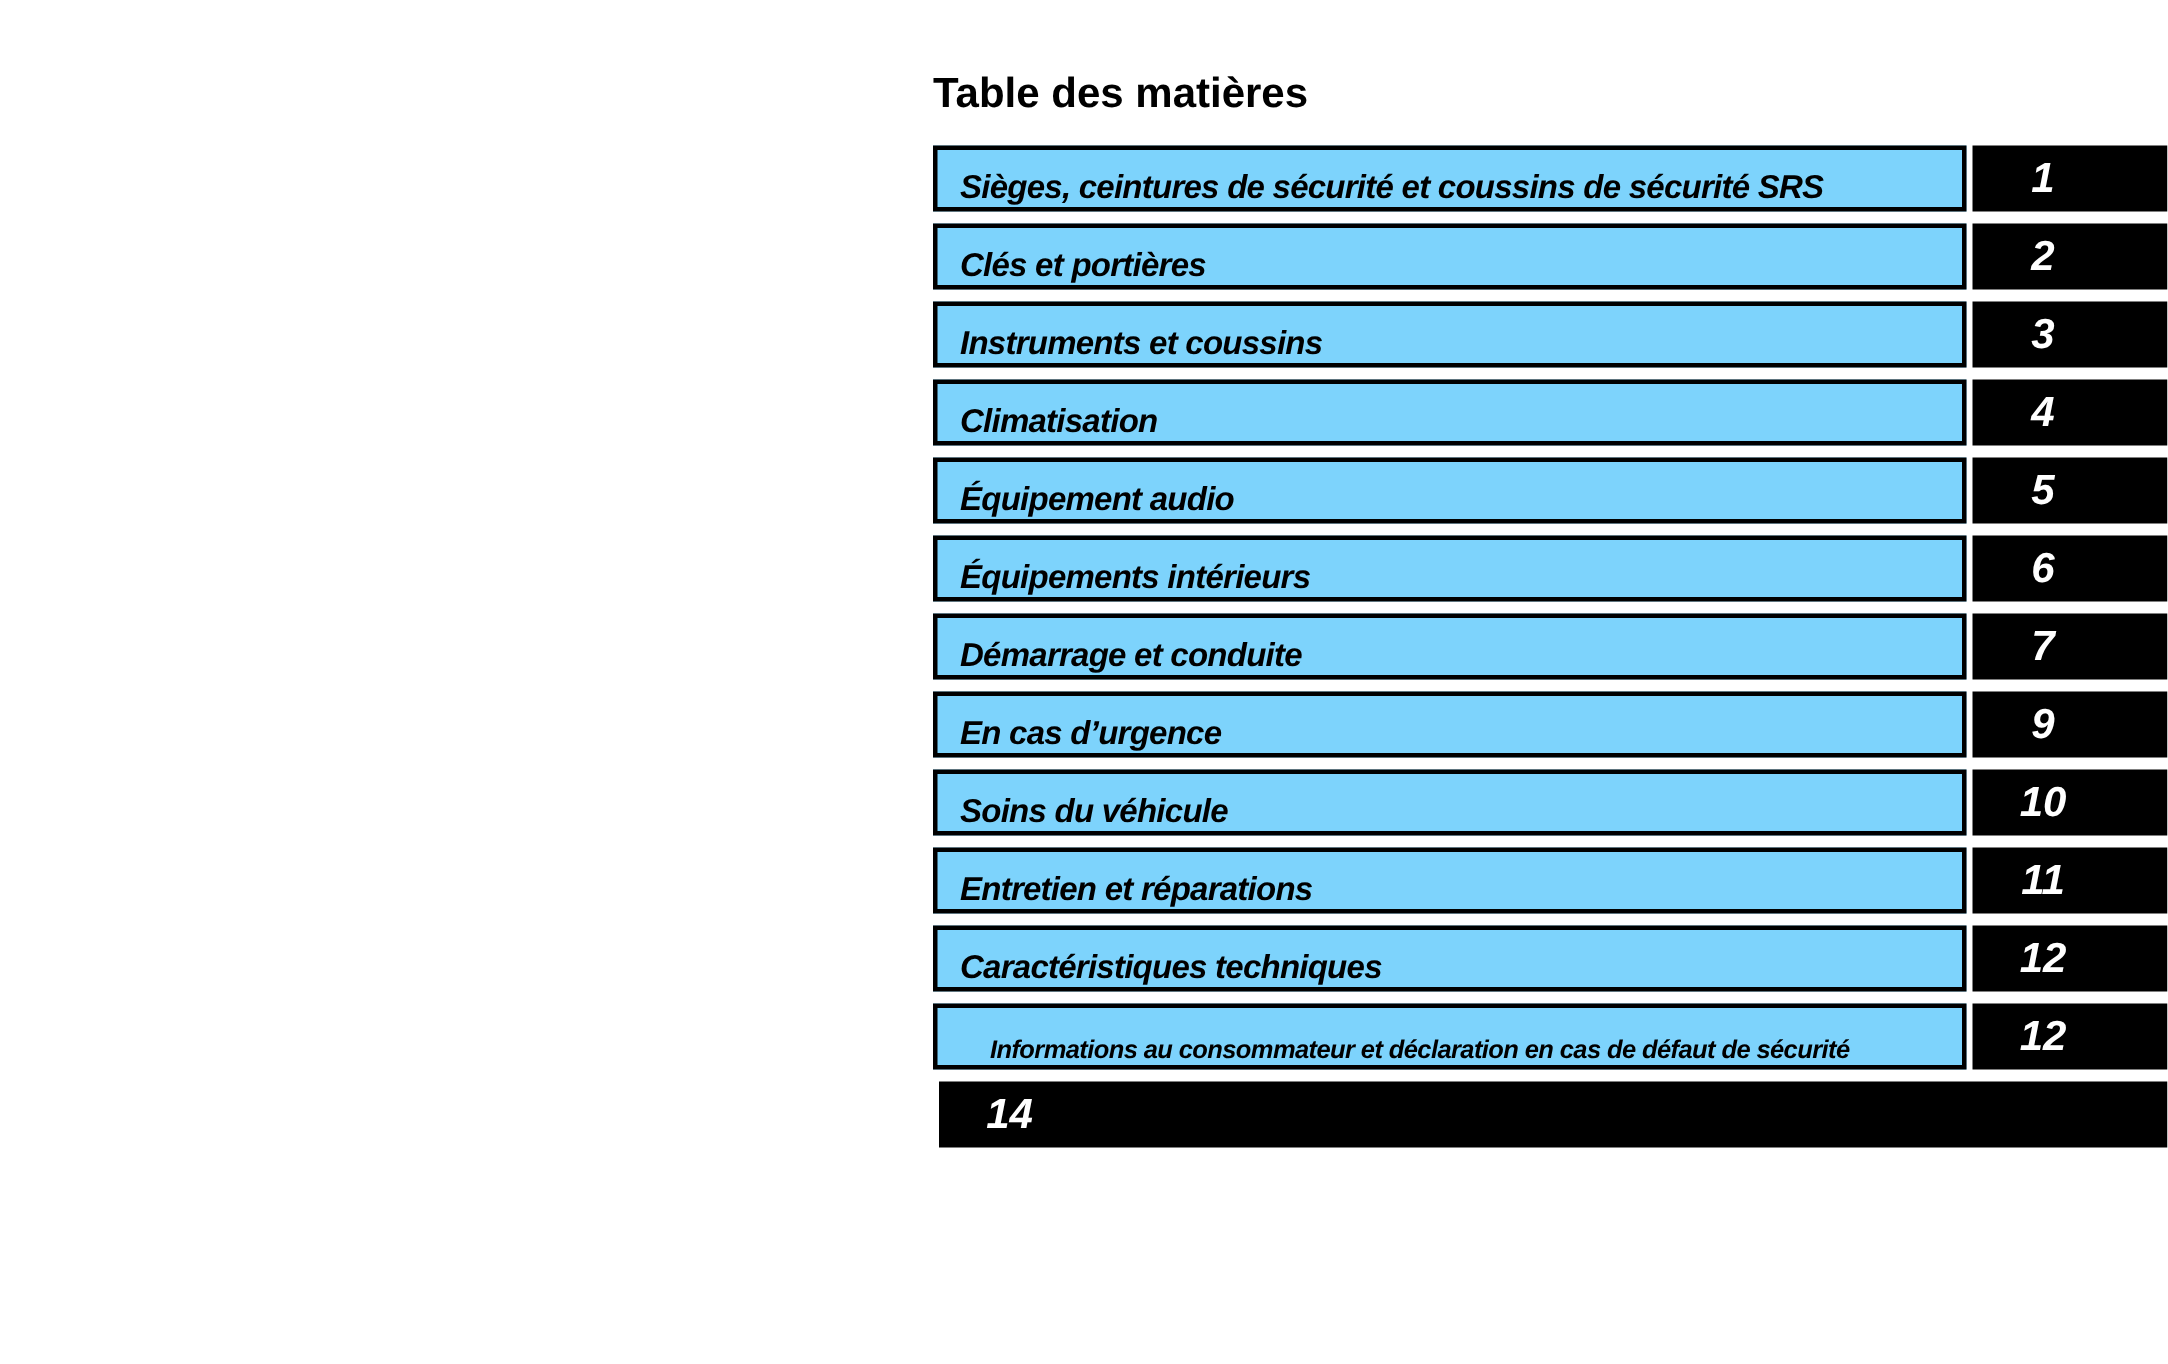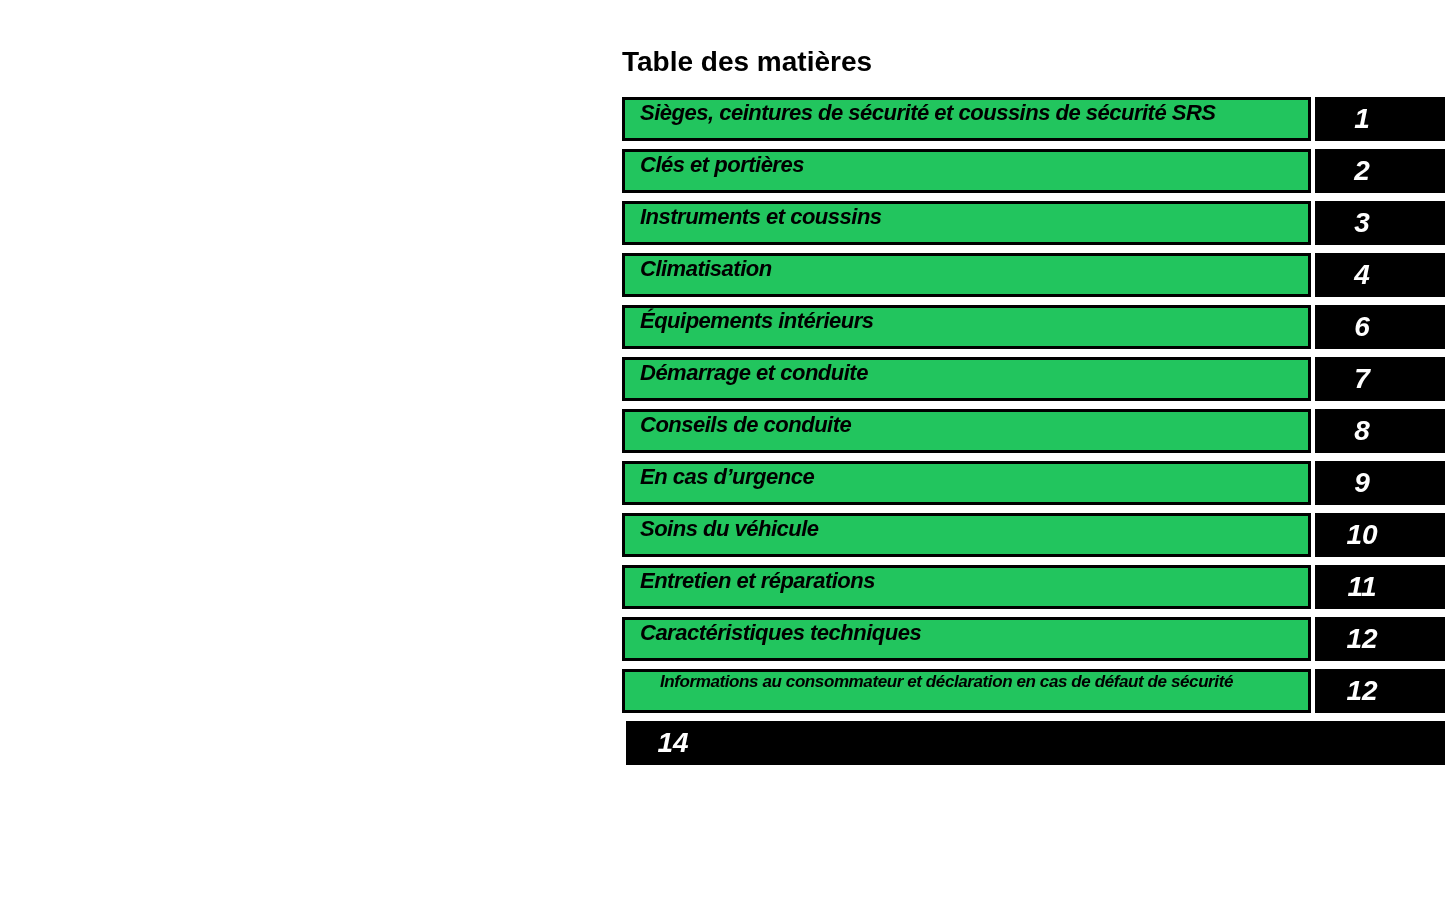--- a/index.html
+++ b/index.html
@@ -32,24 +32,24 @@
     flex-direction: column;
     gap: 8px;
   }
   .toc-row {
     display: flex;
     height: 44px;
   }
   .label-box {
     width: 689px;
     height: 44px;
-    background: #22c55e;
+    background: #7dd3fc;
     border: 3px solid #000000;
     display: flex;
-    align-items: flex-start;
+    align-items: flex-end;
     padding-left: 15px;
     padding-right: 6px;
     overflow: hidden;
   }
   .label {
     font-weight: bold;
     font-style: italic;
     font-size: 22px;
     letter-spacing: -0.5px;
     white-space: nowrap;
@@ -114,47 +114,47 @@
 
   <div class="toc-row">
     <div class="label-box">
       <span class="label">Climatisation</span>
     </div>
     <div class="tab">
       <span class="tab-number">4</span>
     </div>
   </div>
 
+  <div class="toc-row">
+    <div class="label-box">
+      <span class="label">Équipement audio</span>
+    </div>
+    <div class="tab">
+      <span class="tab-number">5</span>
+    </div>
+  </div>
 
   <div class="toc-row">
     <div class="label-box">
       <span class="label">Équipements intérieurs</span>
     </div>
     <div class="tab">
       <span class="tab-number">6</span>
     </div>
   </div>
 
   <div class="toc-row">
     <div class="label-box">
       <span class="label">Démarrage et conduite</span>
     </div>
     <div class="tab">
       <span class="tab-number">7</span>
     </div>
   </div>
 
-  <div class="toc-row">
-    <div class="label-box">
-      <span class="label">Conseils de conduite</span>
-    </div>
-    <div class="tab">
-      <span class="tab-number">8</span>
-    </div>
-  </div>
 
   <div class="toc-row">
     <div class="label-box">
       <span class="label">En cas d’urgence</span>
     </div>
     <div class="tab">
       <span class="tab-number">9</span>
     </div>
   </div>
 

